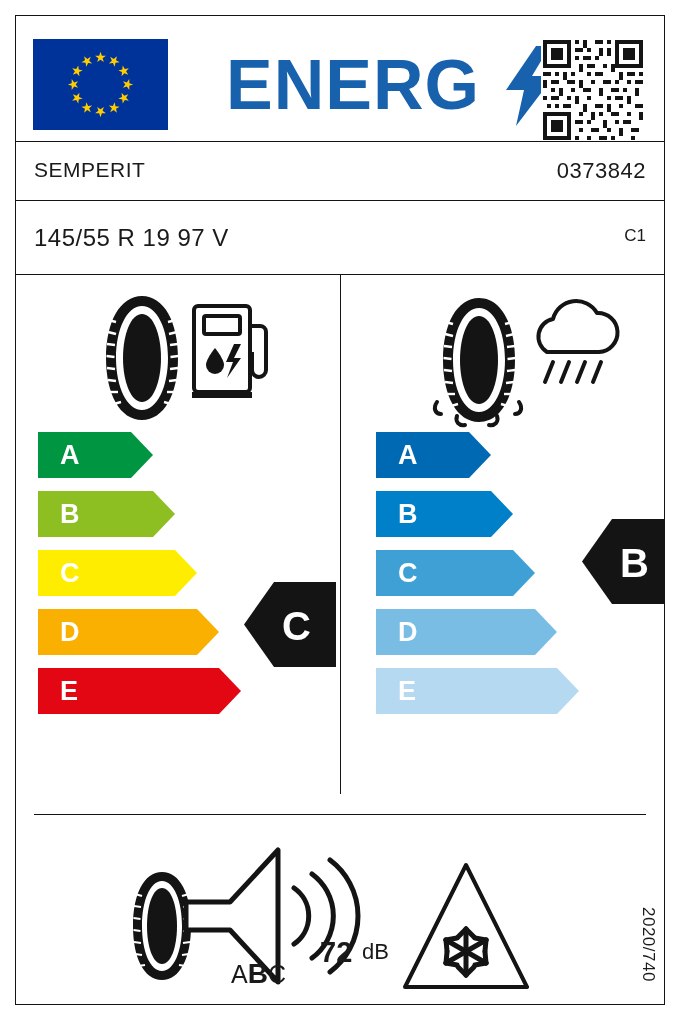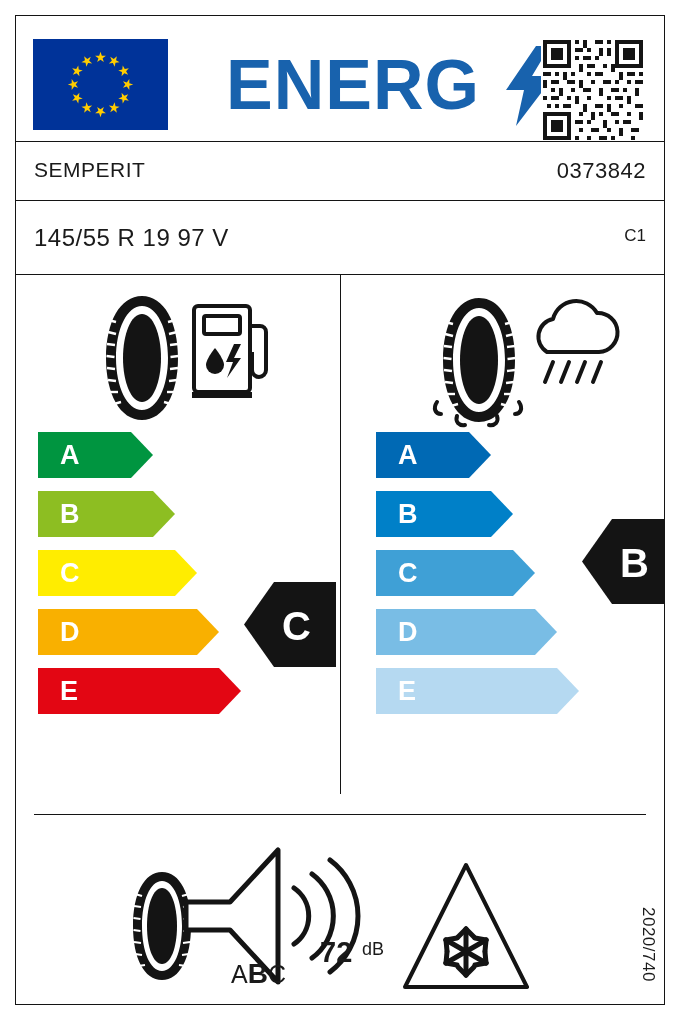--- a/index.html
+++ b/index.html
@@ -138,21 +138,21 @@
   .noise{
     position:absolute;left:110px;top:42px;
     width:270px;height:160px;
   }
   .db-value{
     position:absolute;left:182px;top:100px;
     font-size:29px;font-weight:bold;margin-left:12px;
   }
   .db-unit{
     position:absolute;left:236px;top:103px;
-    font-size:18px;
+    font-size:22px;
   }
   .abc{
     position:absolute;left:215px;top:164px;
     font-size:25px;
   }
   .abc b{font-size:28px;}
   .snow{
     position:absolute;left:385px;top:65px;
     width:130px;height:135px;
   }

